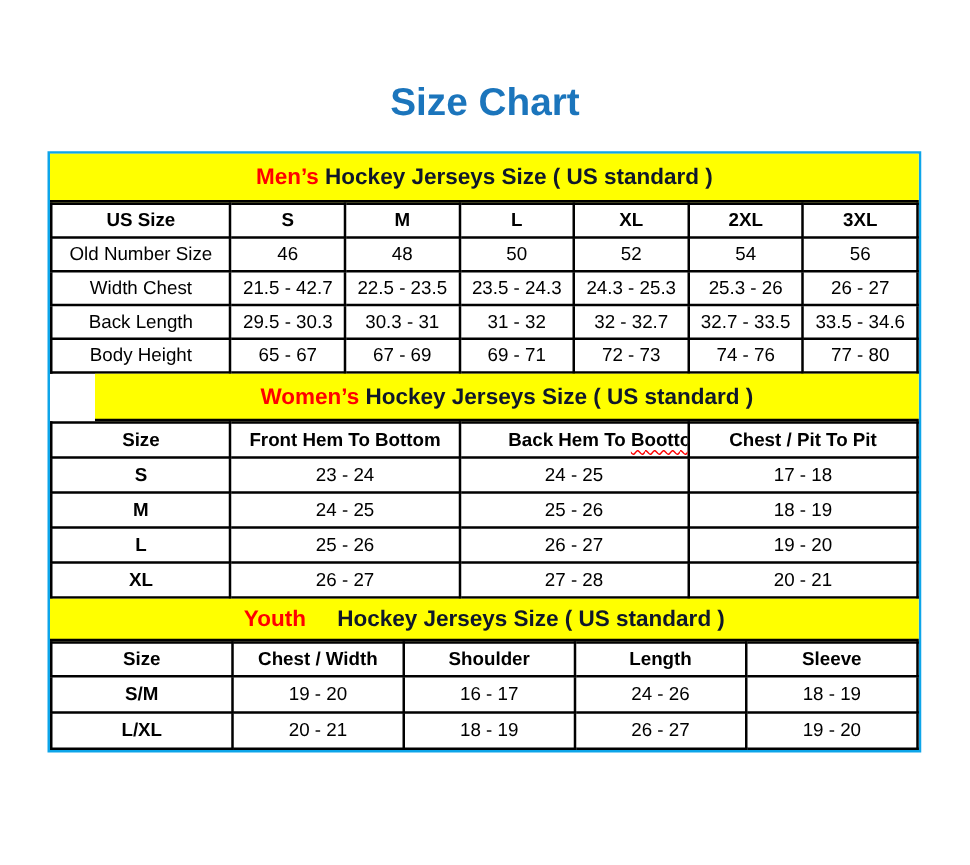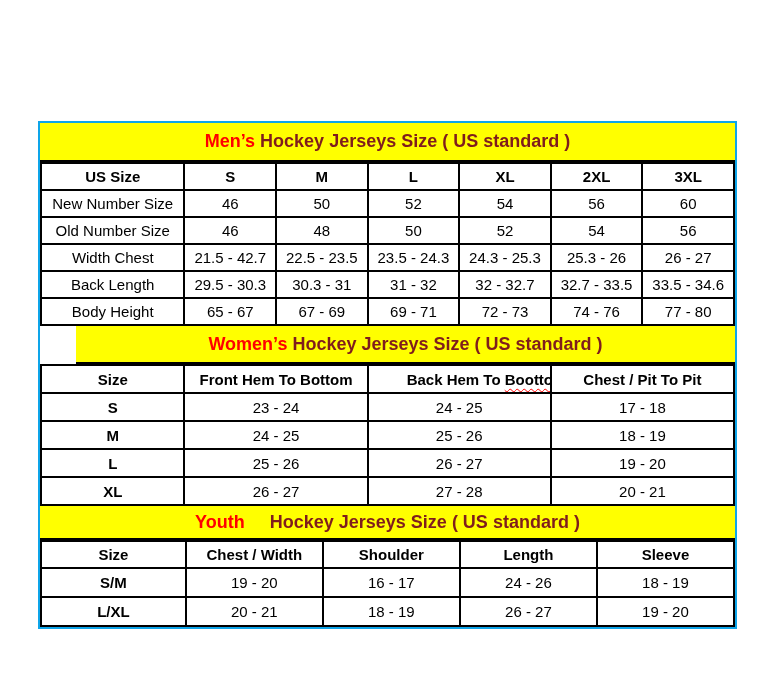--- a/index.html
+++ b/index.html
@@ -7,21 +7,21 @@
         font-family:"Liberation Sans",sans-serif;color:#000;}
   .title{position:absolute;top:64px;left:0;width:776px;text-align:center;
          font-size:31px;font-weight:bold;color:#1B75BC;letter-spacing:0px;}
   .chart{position:absolute;top:121px;left:38px;width:695px;border:2px solid #0ea5e9;}
   .band{background:#FFFF00;text-align:center;font-weight:bold;font-size:18px;
         border-bottom:2px solid #000;display:flex;align-items:center;justify-content:center;}
   .band-men{height:37px;}
   .band-women{height:36px;border-top:0;margin-left:36px;}
   .band-youth{height:32px;gap:20px;}
   .band .hl{color:#FF0000;white-space:pre;}
-  .band .rest{color:#7f1d1d;white-space:pre;}
+  .band .rest{color:#0f172a;white-space:pre;}
   table{width:100%;border-collapse:collapse;table-layout:fixed;}
   th,td{border:2px solid #000;text-align:center;vertical-align:middle;
         font-size:15px;padding:0;overflow:hidden;}
   th{font-weight:bold;}
   td{font-weight:normal;}
   td.lbl-bold{font-weight:bold;}
   
   .t-men th{height:25px;}   .t-men td{height:25px;}
   .t-women th{height:26px;} .t-women td{height:26px;}
   .t-youth th{height:25px;} .t-youth td{height:27px;}
@@ -31,20 +31,21 @@
   .t-youth col.c0{width:20.9%;} .t-youth col.c{width:19.775%;}
   .squiggle{text-decoration:underline;text-decoration-style:wavy;
             text-decoration-color:#FF0000;text-decoration-thickness:1px;
             text-underline-offset:3px;}
 </style>
 </head>
 <body>
 
 <div class="page">
 
+  <div class="title">Size Chart</div>
 
   <div class="chart">
 
     <div class="band band-men">
       <span class="hl">Men’s</span>
         <span class="rest"> Hockey Jerseys Size ( US standard )</span>
     </div>
 
     <table class="t-men">
       <colgroup>
@@ -58,29 +59,20 @@
         </colgroup>
       <tbody>
           <tr>
         <th>US Size</th>
         <th>S</th>
         <th>M</th>
         <th>L</th>
         <th>XL</th>
         <th>2XL</th>
         <th>3XL</th>
-      </tr>
-      <tr>
-        <td>New Number Size</td>
-        <td>46</td>
-        <td>50</td>
-        <td>52</td>
-        <td>54</td>
-        <td>56</td>
-        <td>60</td>
       </tr>
       <tr>
         <td>Old Number Size</td>
         <td>46</td>
         <td>48</td>
         <td>50</td>
         <td>52</td>
         <td>54</td>
         <td>56</td>
       </tr>

